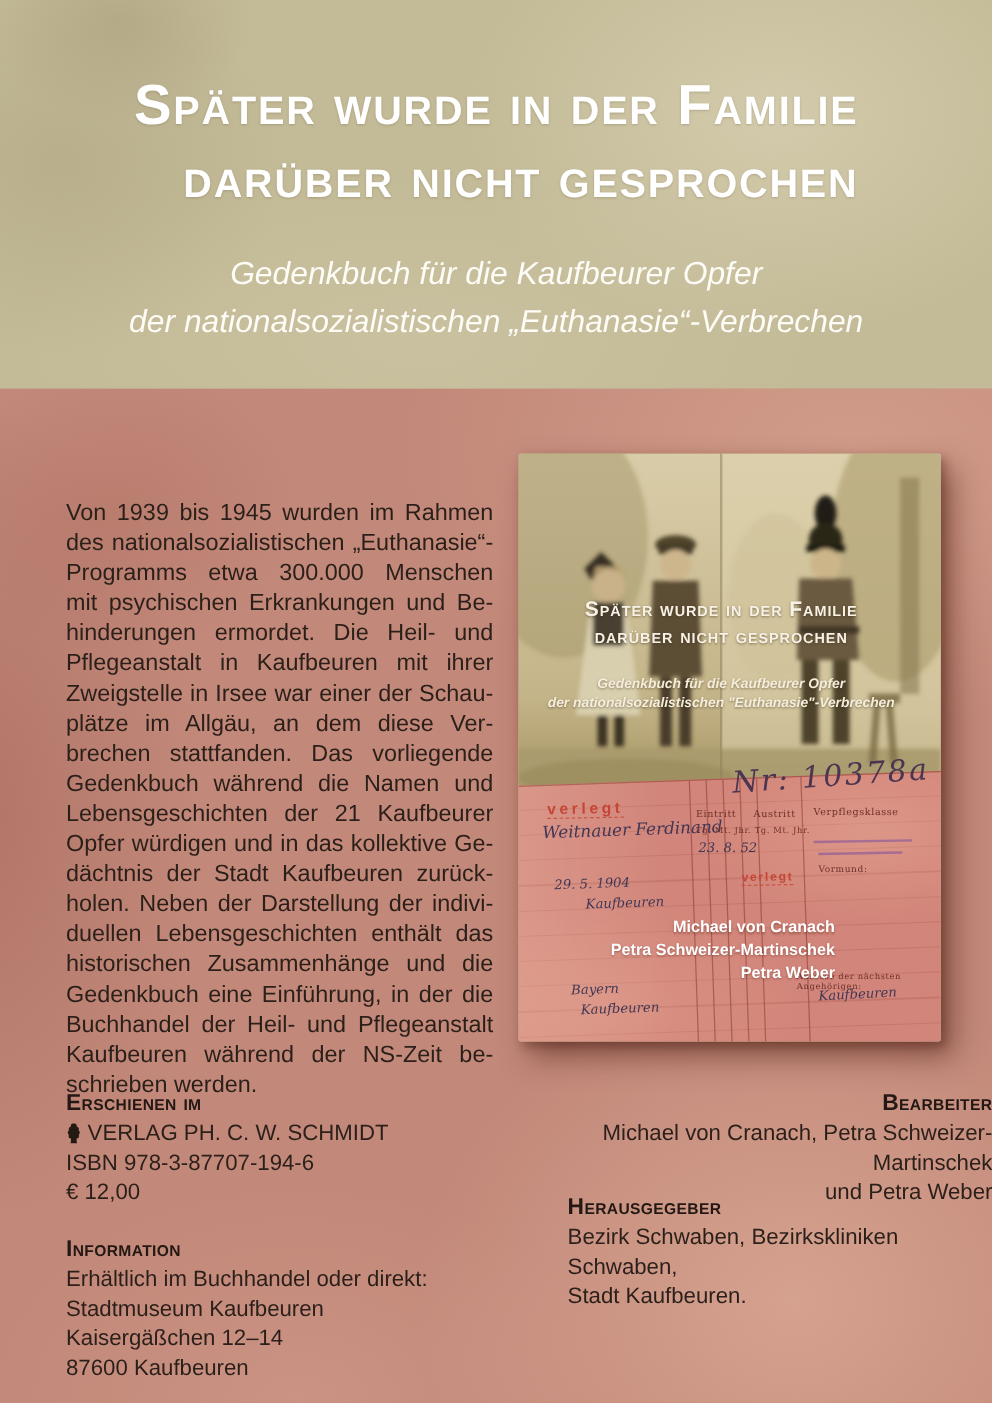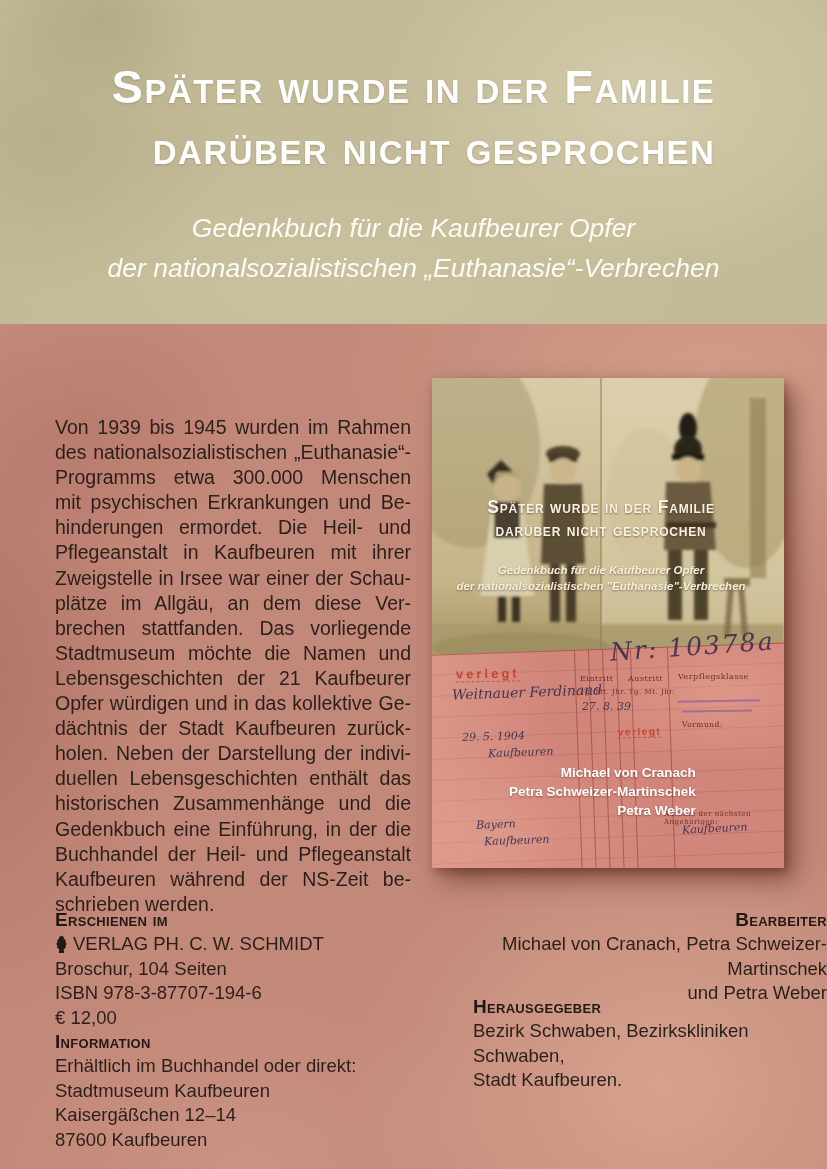--- a/index.html
+++ b/index.html
@@ -104,21 +104,21 @@
   <div class="body-text">
       <div class="body-line">Von 1939 bis 1945 wurden im Rahmen</div>
       <div class="body-line">des nationalsozialistischen „Euthanasie“-</div>
       <div class="body-line">Programms etwa 300.000 Menschen</div>
       <div class="body-line">mit psychischen Erkrankungen und Be-</div>
       <div class="body-line">hinderungen ermordet. Die Heil- und</div>
       <div class="body-line">Pflegeanstalt in Kaufbeuren mit ihrer</div>
       <div class="body-line">Zweigstelle in Irsee war einer der Schau-</div>
       <div class="body-line">plätze im Allgäu, an dem diese Ver-</div>
       <div class="body-line">brechen stattfanden. Das vorliegende</div>
-      <div class="body-line">Stadtmuseum möchte die Namen und</div>
+      <div class="body-line">Gedenkbuch während die Namen und</div>
       <div class="body-line">Lebensgeschichten der 21 Kaufbeurer</div>
       <div class="body-line">Opfer würdigen und in das kollektive Ge-</div>
       <div class="body-line">dächtnis der Stadt Kaufbeuren zurück-</div>
       <div class="body-line">holen. Neben der Darstellung der indivi-</div>
       <div class="body-line">duellen Lebensgeschichten enthält das</div>
       <div class="body-line">historischen Zusammenhänge und die</div>
       <div class="body-line">Gedenkbuch eine Einführung, in der die</div>
       <div class="body-line">Buchhandel der Heil- und Pflegeanstalt</div>
       <div class="body-line">Kaufbeuren während der NS-Zeit be-</div>
       <div class="body-line last">schrieben werden.</div>
@@ -195,21 +195,21 @@
       <div class="vline" style="left:243px"></div>
     </div>
 
     <div class="card-el nr-number" style="left:178px;top:254px">Nr: 10378a</div>
     <div class="card-el stamp" style="left:24px;top:288px">verlegt</div>
     <div class="card-el hand" style="left:20px;top:306px;font-size:14px;transform:rotate(-2deg)">Weitnauer Ferdinand</div>
     <div class="card-el card-label" style="left:148px;top:296px">Eintritt</div>
     <div class="card-el card-label" style="left:196px;top:296px">Austritt</div>
     <div class="card-el card-label" style="left:246px;top:294px">Verpflegsklasse</div>
     <div class="card-el card-label" style="left:148px;top:310px;font-size:7px">Tg.  Mt.  Jhr.   Tg.  Mt.  Jhr.</div>
-    <div class="card-el hand" style="left:150px;top:322px;font-size:11px">27. 8. 39</div>
+    <div class="card-el hand" style="left:150px;top:322px;font-size:11px">23. 8. 52</div>
     <div class="card-el stamp" style="left:186px;top:348px;font-size:10px;letter-spacing:1.5px">verlegt</div>
     <div class="card-el card-label" style="left:250px;top:342px;font-size:7.5px">Vormund:</div>
     <div class="card-el hand" style="left:30px;top:352px;font-size:11px;transform:rotate(-2deg)">29. 5. 1904</div>
     <div class="card-el hand" style="left:56px;top:368px;font-size:11px;transform:rotate(-2deg)">Kaufbeuren</div>
     <div class="card-el hand" style="left:44px;top:440px;font-size:11px;transform:rotate(-2deg)">Bayern</div>
     <div class="card-el hand" style="left:52px;top:456px;font-size:11px;transform:rotate(-2deg)">Kaufbeuren</div>
     <div class="card-el card-label" style="left:232px;top:432px;font-size:7px">Adresse der nächsten Angehörigen:</div>
     <div class="card-el hand" style="left:250px;top:444px;font-size:11px;transform:rotate(-3deg)">Kaufbeuren</div>
     <div class="purple-mark" style="left:246px;top:322px;width:82px;transform:rotate(-1deg)"></div>
     <div class="purple-mark" style="left:250px;top:332px;width:70px;transform:rotate(-1deg)"></div>
@@ -225,21 +225,20 @@
     <div class="sec-heading">Erschienen im</div>
     <div class="verlag-row">
       <span class="verlag-logo">
           <svg viewBox="0 0 12 16">
             <path d="M6 0c1.8 0 2.6 1.3 2.2 2.6 1.4.4 2.2 1.8 1.6 3.2 1.2.6 1.2 2.4.1 3.2.7 1.5-.2 3-1.8 3.2l.4 3.8h-5l.4-3.8C2.3 12 1.4 10.5 2.1 9 .9 8.2 1 6.4 2.2 5.8 1.6 4.4 2.4 3 3.8 2.6 3.4 1.3 4.2 0 6 0z"></path>
           </svg>
         </span>
       <span>VERLAG PH. C. W. SCHMIDT</span>
     </div>
     <div>
-        <div class="sec-line">Broschur, 104 Seiten</div>
         <div class="sec-line">ISBN 978-3-87707-194-6</div>
         <div class="sec-line last">€ 12,00</div>
       </div>
   </div>
 
   <div class="sec" id="sec-information">
     <div class="sec-heading">Information</div>
     <div>
         <div class="sec-line">Erhältlich im Buchhandel oder direkt:</div>
         <div class="sec-line">Stadtmuseum Kaufbeuren</div>

